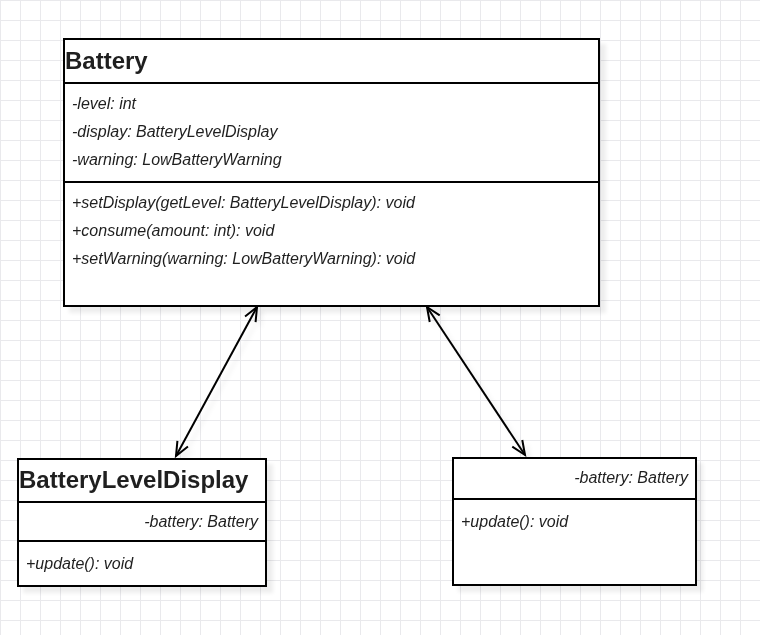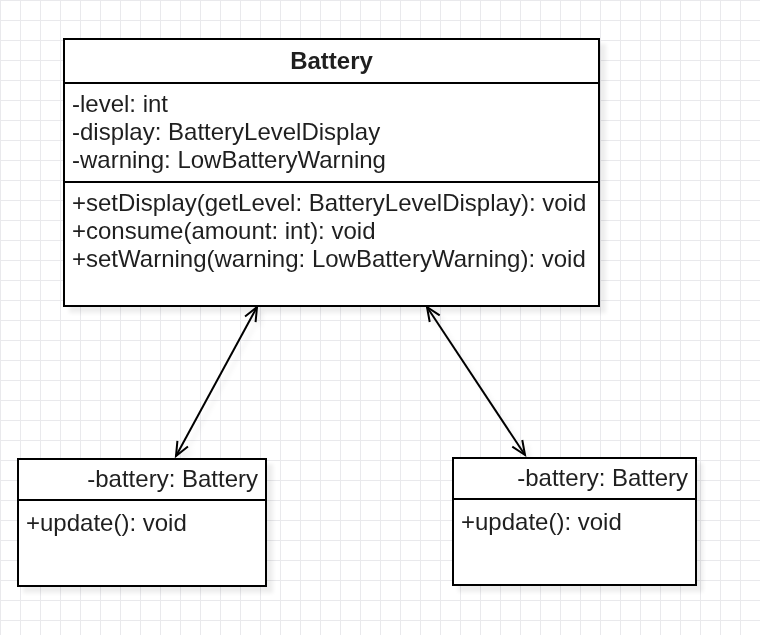--- a/index.html
+++ b/index.html
@@ -31,32 +31,33 @@
     background: #ffffff;
     border: 2px solid #000000;
     box-shadow: 6px 6px 4px rgba(0,0,0,0.07);
     display: flex;
     flex-direction: column;
   }
 
   .uml-title {
     font-weight: bold;
     font-size: 24px;
-    text-align: center;
+    text-align: left;
     border-bottom: 2px solid #000000;
     flex: 0 0 auto;
   }
 
   .uml-section { border-bottom: 2px solid #000000; overflow: hidden; }
   .uml-section:last-child { border-bottom: none; flex: 1 1 auto; }
 
   .member {
-    font-size: 24px;
+    font-size: 16px;
     line-height: 28px;
     white-space: nowrap;
+    font-style: italic;
   }
 
   
   #class-battery { left: 63px; top: 38px; width: 537px; height: 269px; }
   #class-battery .uml-title { height: 44px; line-height: 41px; }
   #class-battery .sec-attrs   { height: 99px; padding: 6px 7px; }
   #class-battery .sec-methods { padding: 6px 7px; }
 
   
   .uml-small { height: 129px; }
@@ -90,20 +91,21 @@
       <div class="member">-warning: LowBatteryWarning</div>
     </div>
     <div class="uml-section sec-methods">
       <div class="member">+setDisplay(getLevel: BatteryLevelDisplay): void</div>
       <div class="member">+consume(amount: int): void</div>
       <div class="member">+setWarning(warning: LowBatteryWarning): void</div>
     </div>
   </div>
 
   <div class="uml-class uml-small" id="class-display">
+    <div class="uml-title">BatteryLevelDisplay</div>
     <div class="uml-section sec-attrs">
       <div class="member">-battery: Battery</div>
     </div>
     <div class="uml-section sec-methods">
       <div class="member">+update(): void</div>
     </div>
   </div>
 
   <div class="uml-class uml-small" id="class-warning">
     <div class="uml-section sec-attrs">

